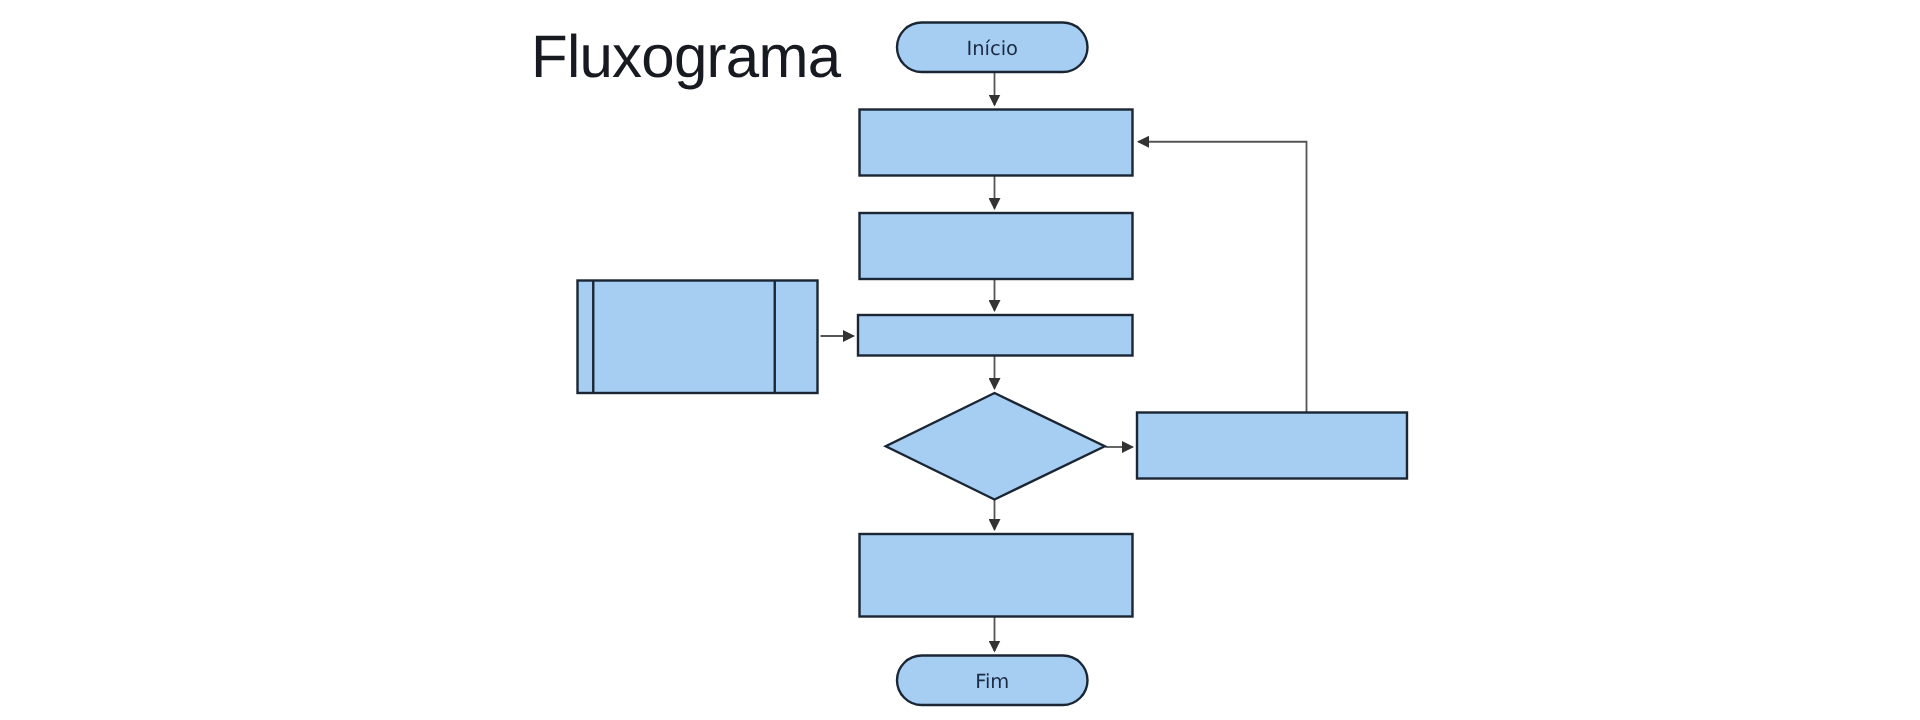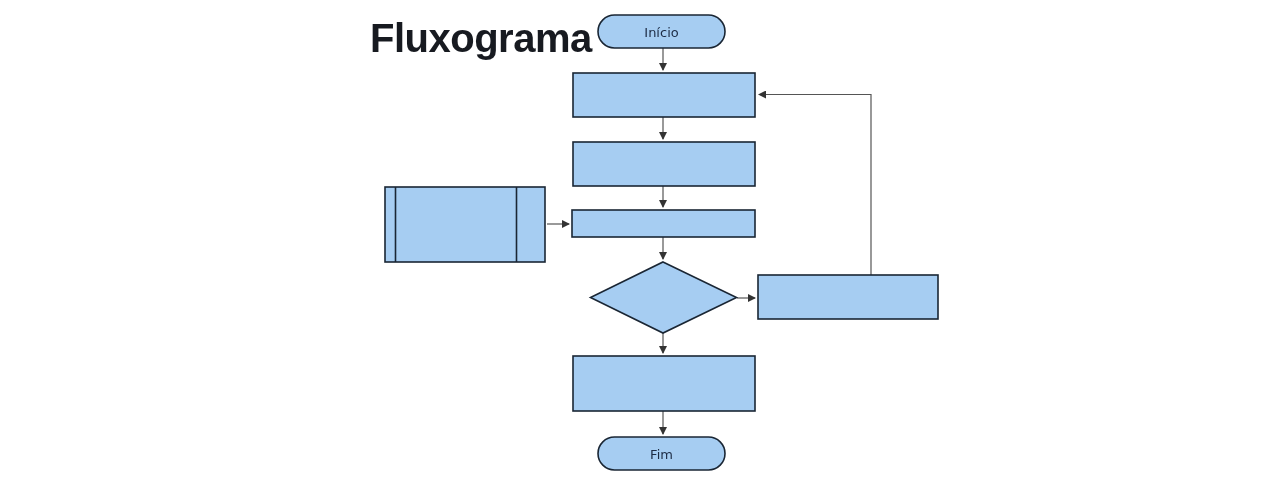--- a/index.html
+++ b/index.html
@@ -10,26 +10,26 @@
   }
   .canvas {
     position: relative;
     width: 1280px;
     height: 480px;
     background: #ffffff;
     overflow: hidden;
   }
   .diagram-title {
     position: absolute;
-    left: 370px;
+    left: 354px;
     top: 16px;
     margin: 0;
     font-family: "Liberation Sans", sans-serif;
     font-size: 40px;
-    font-weight: 700;
+    font-weight: 400;
     letter-spacing: -0.5px;
     color: #171a20;
   }
   svg.flow {
     position: absolute;
     left: 0;
     top: 0;
   }
   .shape {
     stroke-width: 1.6px;

